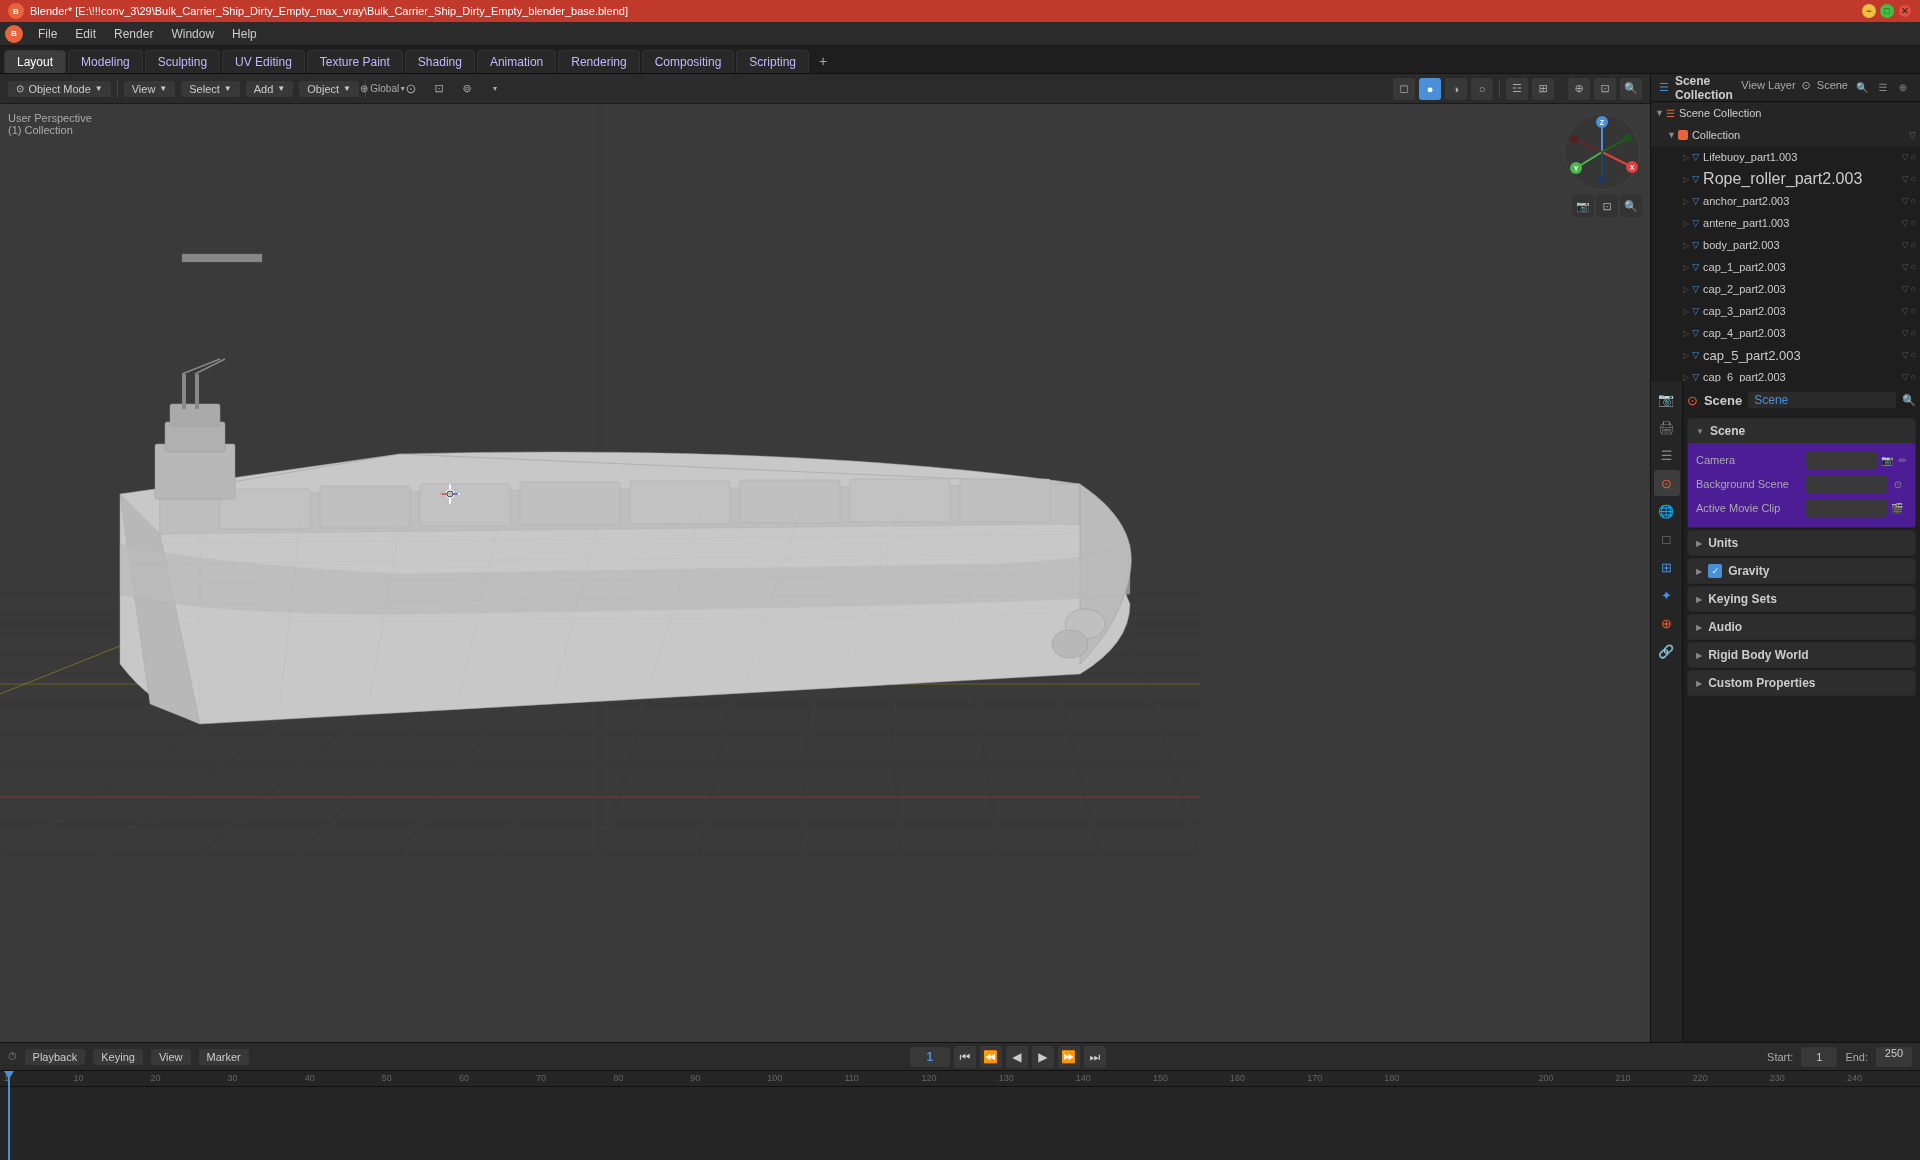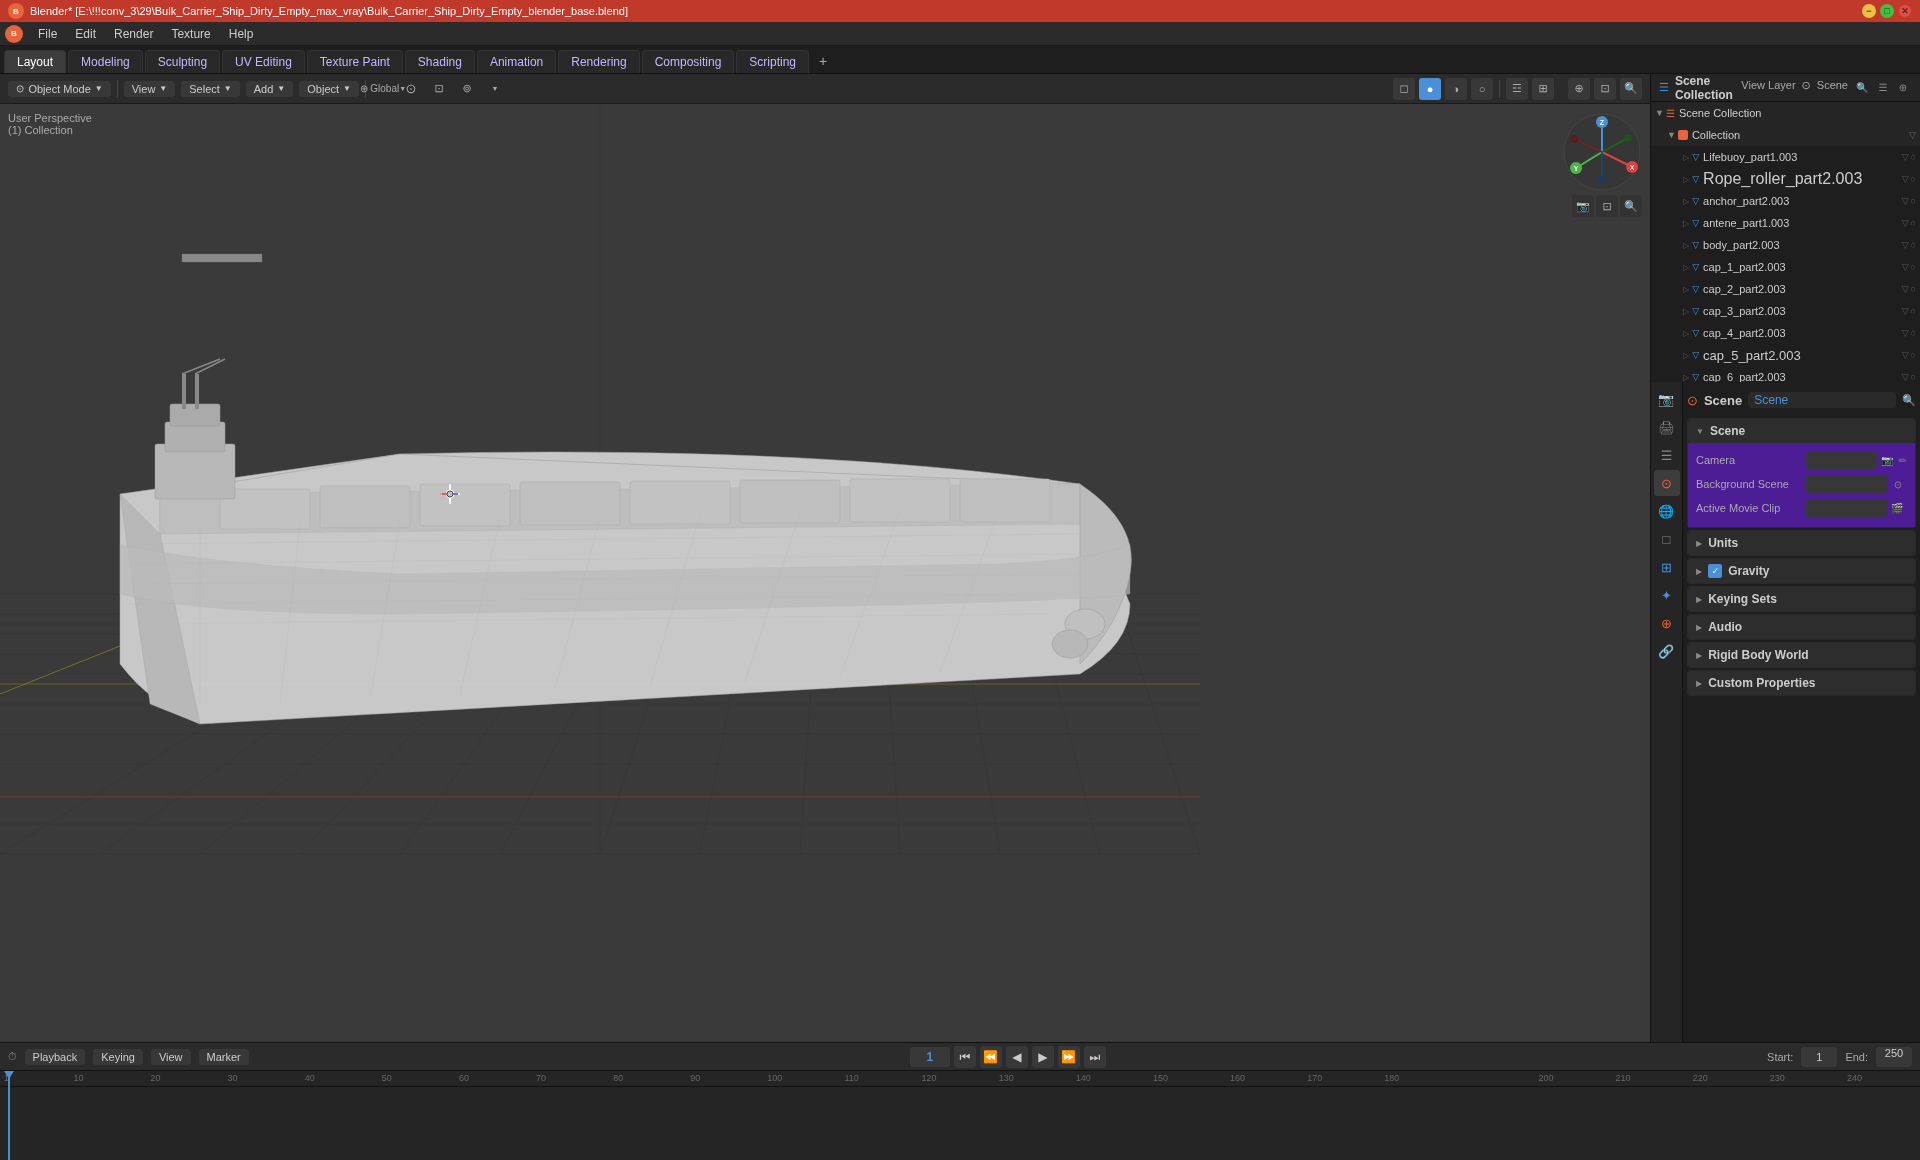--- a/index.html
+++ b/index.html
@@ -390,21 +390,21 @@
   </div>
 </div>
 
 <div id="menubar">
   <div class="blender-logo">
     <div style="width:18px;height:18px;background:#e8643c;border-radius:50%;display:flex;align-items:center;justify-content:center;font-size:8px;color:white;font-weight:bold;">B</div>
   </div>
   <div class="menu-item">File</div>
   <div class="menu-item">Edit</div>
   <div class="menu-item">Render</div>
-  <div class="menu-item">Texture</div>
+  <div class="menu-item">Window</div>
   <div class="menu-item">Help</div>
 </div>
 
 <div id="workspace-tabs">
   <div class="workspace-tab active">Layout</div>
   <div class="workspace-tab">Modeling</div>
   <div class="workspace-tab">Sculpting</div>
   <div class="workspace-tab">UV Editing</div>
   <div class="workspace-tab">Texture Paint</div>
   <div class="workspace-tab">Shading</div>

